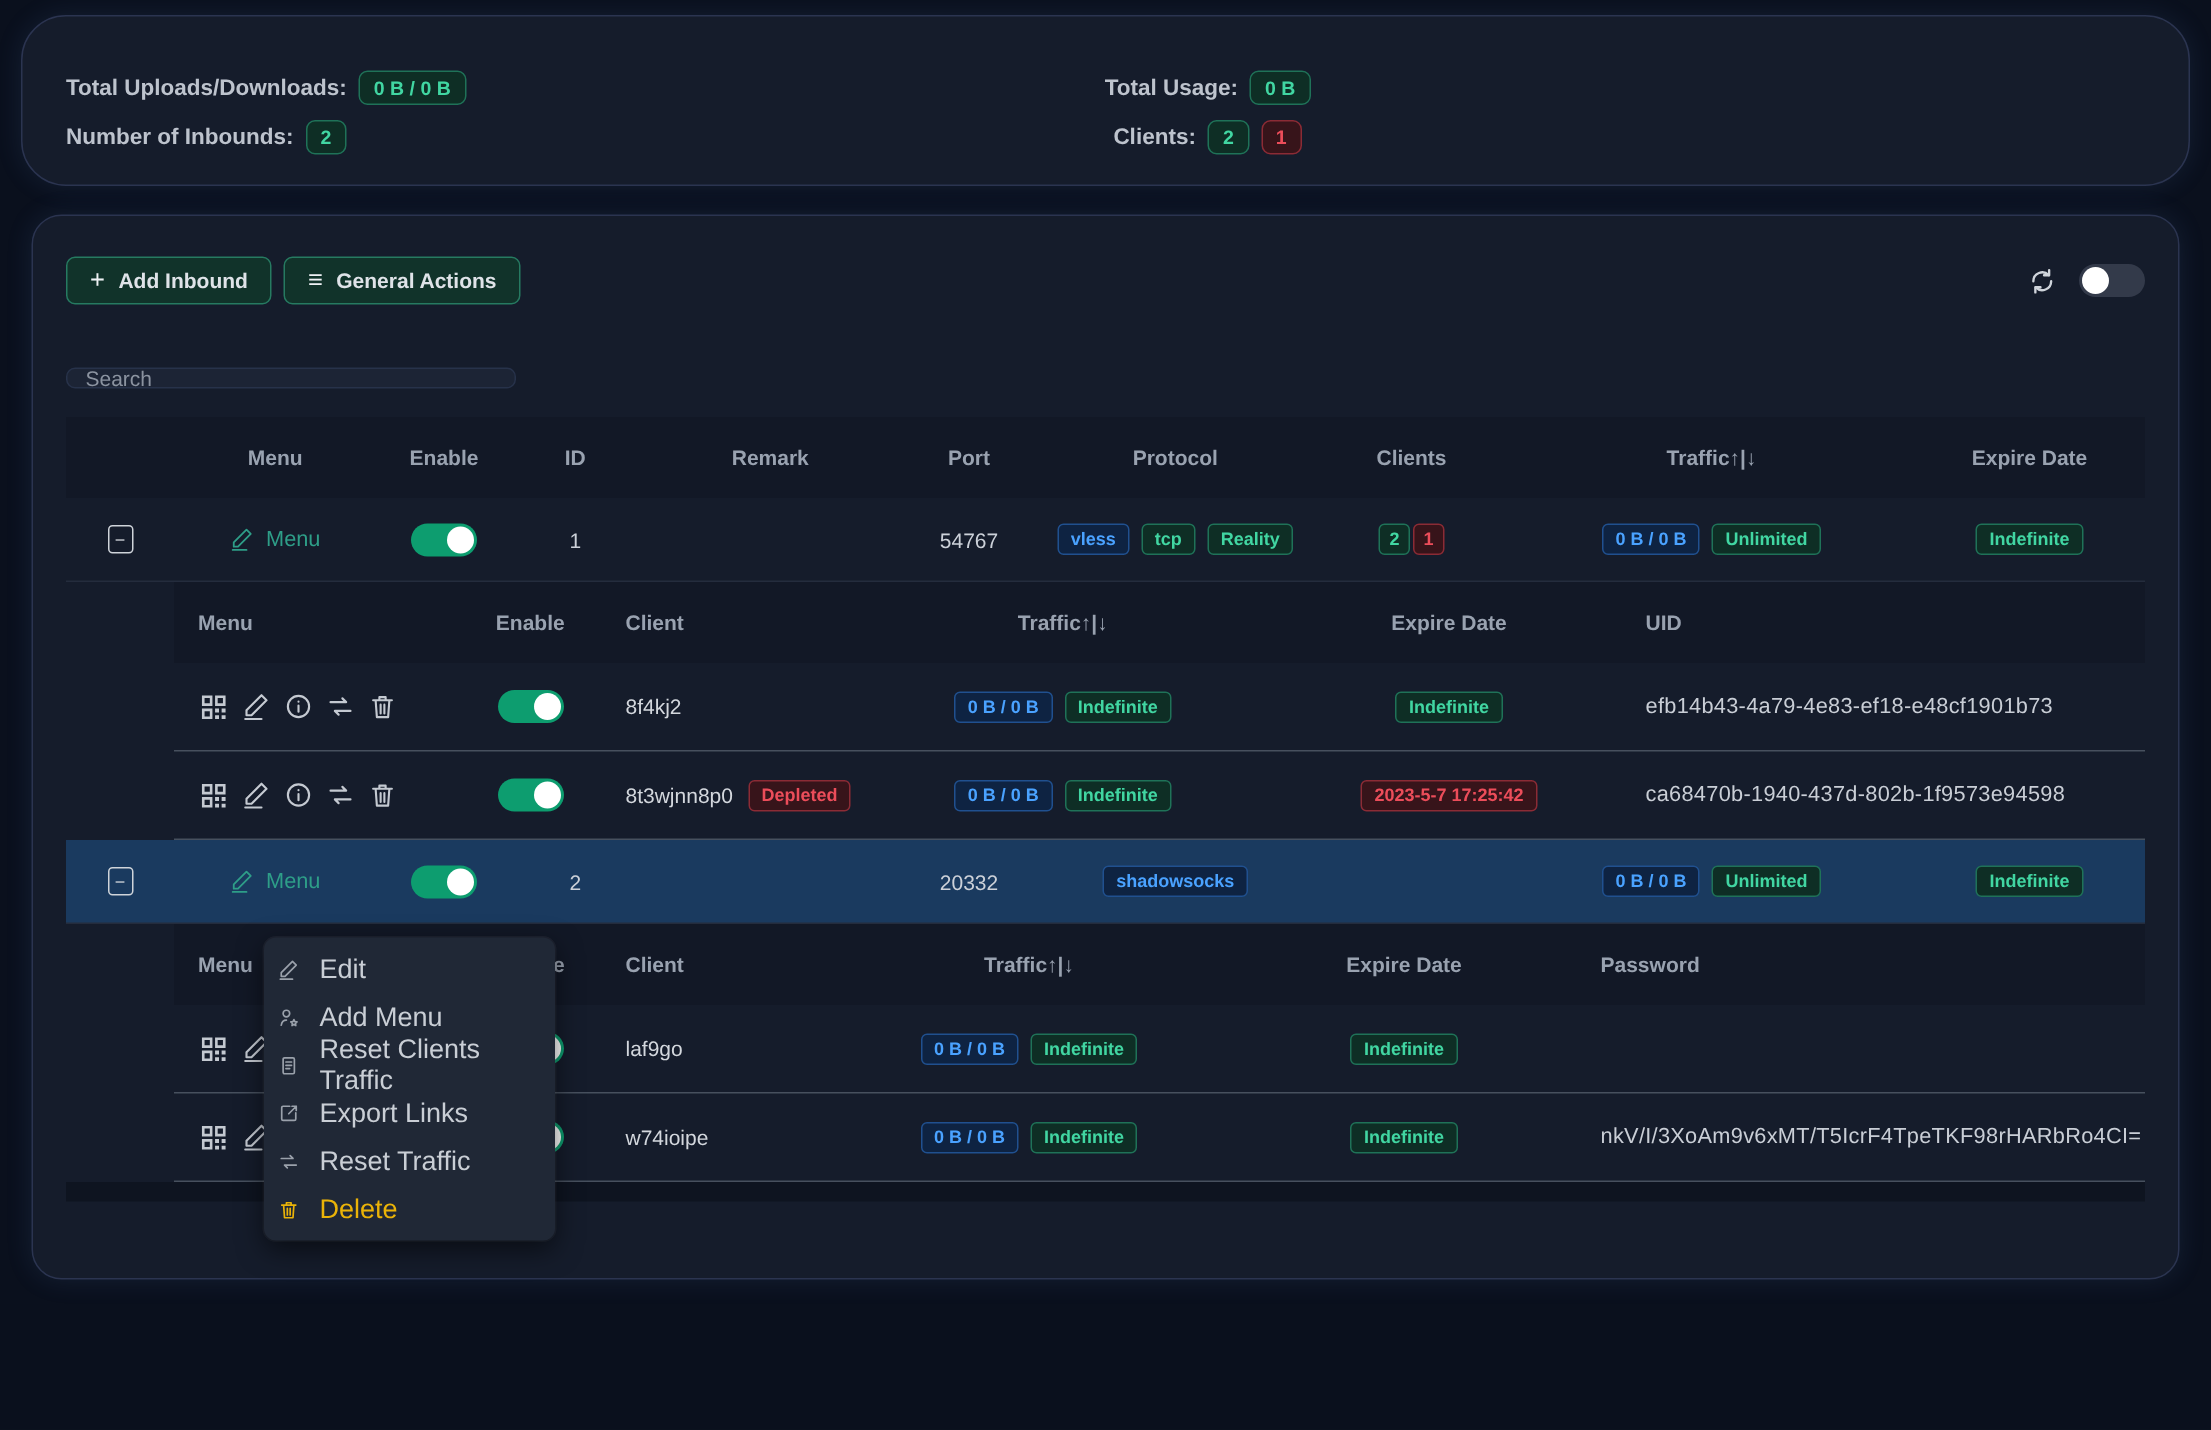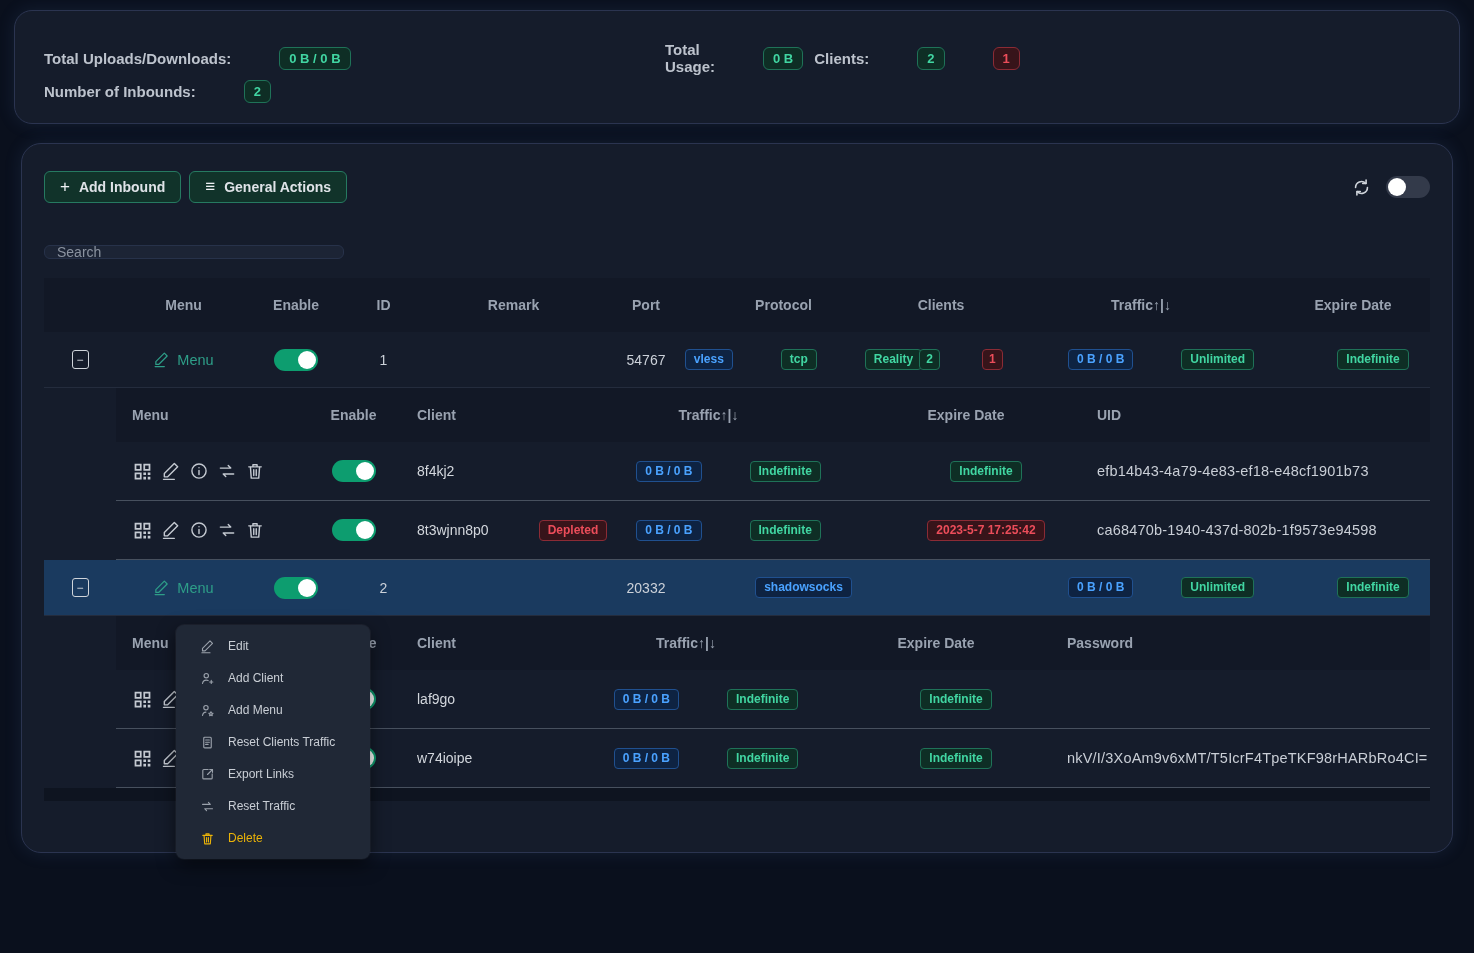--- a/index.html
+++ b/index.html
@@ -4,32 +4,32 @@
 <style>
   * { box-sizing: border-box; margin: 0; padding: 0; }
   html,body { background:#0a101d; }
   .page {
     position: relative; width: 1474px; height: 953px;
     background:#0a101d; font-family:"Liberation Sans", sans-serif;
     overflow: hidden; color:#ccd1d9;
   }
   .panel {
     position:absolute; background:#151c2b;
-    border:1px solid #2b3450; border-radius:18px;
+    border:1px solid #2b3450; border-radius:30px;
     box-shadow:0 0 18px rgba(96,128,210,.13);
   }
   
   .stats-panel { left:14px; top:10px; width:1446px; height:114px; }
   .stats-left { position:absolute; left:29px; top:36px; display:flex; flex-direction:column; gap:11px; }
-  .stats-right { position:absolute; left:650px; top:36px; width:280px; display:flex; flex-direction:row; gap:11px; align-items:center; }
+  .stats-right { position:absolute; left:650px; top:36px; width:280px; display:flex; flex-direction:column; gap:11px; align-items:center; }
   .stat-row { display:flex; align-items:center; gap:8px; height:22px; }
   .stat-label { font-size:15px; font-weight:700; color:#bdc3cd; }
   
   .bdg { display:inline-flex; align-items:center; justify-content:center; font-size:12px; font-weight:600;
-         padding:1px 8px; border-radius:4px; border:1px solid; line-height:17px; white-space:nowrap;margin-left:40px; }
+         padding:1px 8px; border-radius:4px; border:1px solid; line-height:17px; white-space:nowrap; }
   .bdg-lg { padding:2px 9px; border-radius:6px; font-size:13px; }
   .bdg-green { color:#41d6a2; border-color:#1f7258; background:#0e2e25; }
   .bdg-red   { color:#ec4d5a; border-color:#8b2b35; background:#37141a; }
   .bdg-blue  { color:#4aa2ff; border-color:#20508f; background:#0e2342; }
   .bdg-num { padding:1px 6px; }
   
   .main-panel { left:21px; top:143px; width:1432px; height:710px; border-radius:20px; padding:27px 22px; }
   .toolbar { display:flex; align-items:center; height:32px; }
   .btn {
     display:inline-flex; align-items:center; gap:9px; height:32px; padding:0 15px;
@@ -74,22 +74,22 @@
   .action-icons .icon-btn { color:#c4c9d1; }
   .client-name { color:#d3d7dd; display:flex; align-items:center; gap:10px; }
   .num-badges { display:flex; gap:2px; }
   .table-footer { height:13px; background:#0e1420; }
   
   .dropdown {
     position:absolute; left:176px; top:625px; width:194px; z-index:50;
     background:#202836; border-radius:8px; padding:5px 0;
     box-shadow:0 6px 18px rgba(0,0,0,.55), 0 0 0 1px rgba(255,255,255,.05);
   }
-  .dd-item { height:32px; display:flex; align-items:center; gap:13px; padding:0 24px;
-             color:#c9ced5; font-size:12px; cursor:pointer; }
+  .dd-item { height:32px; display:flex; align-items:center; gap:13px; padding:0 9px;
+             color:#c9ced5; font-size:18px; cursor:pointer; }
   .dd-item .ic { display:inline-flex; color:#9aa1ab; }
   .dd-item.danger, .dd-item.danger .ic { color:#eab308; }
   svg { display:block; }
 </style>
 </head>
 <body>
 
 <div class="page">
 
   <section class="panel stats-panel">
@@ -444,29 +444,20 @@
         <svg width="15" height="15" viewBox="0 0 24 24" fill="none" stroke="currentColor" stroke-width="1.8" stroke-linecap="round" stroke-linejoin="round">
             <path d="M16 3l4 4L8 19H4v-4L16 3z"></path>
             <path d="M3 22h13"></path>
           </svg>
       </span>
       <span>Edit</span>
     </div>
     <div class="dd-item">
       <span class="ic">
         <svg width="15" height="15" viewBox="0 0 24 24" fill="none" stroke="currentColor" stroke-width="1.8" stroke-linecap="round" stroke-linejoin="round">
-            <circle cx="10" cy="7.5" r="3.5"></circle>
-            <path d="M4 20c.5-3.4 3-5.5 6-5.5 1.1 0 2.1.3 3 .8M15.5 17.5h5M18 15v5"></path>
-          </svg>
-      </span>
-      <span>Add Client</span>
-    </div>
-    <div class="dd-item">
-      <span class="ic">
-        <svg width="15" height="15" viewBox="0 0 24 24" fill="none" stroke="currentColor" stroke-width="1.8" stroke-linecap="round" stroke-linejoin="round">
             <circle cx="9.5" cy="7.5" r="3.5"></circle>
             <path d="M4 20c.5-3.4 3-5.5 5.5-5.5"></path>
             <path d="M17.5 14l1 2.1 2.3.3-1.7 1.6.4 2.3-2-1.1-2 1.1.4-2.3-1.7-1.6 2.3-.3z"></path>
           </svg>
       </span>
       <span>Add Menu</span>
     </div>
     <div class="dd-item">
       <span class="ic">
         <svg width="15" height="15" viewBox="0 0 24 24" fill="none" stroke="currentColor" stroke-width="1.8" stroke-linecap="round" stroke-linejoin="round">

